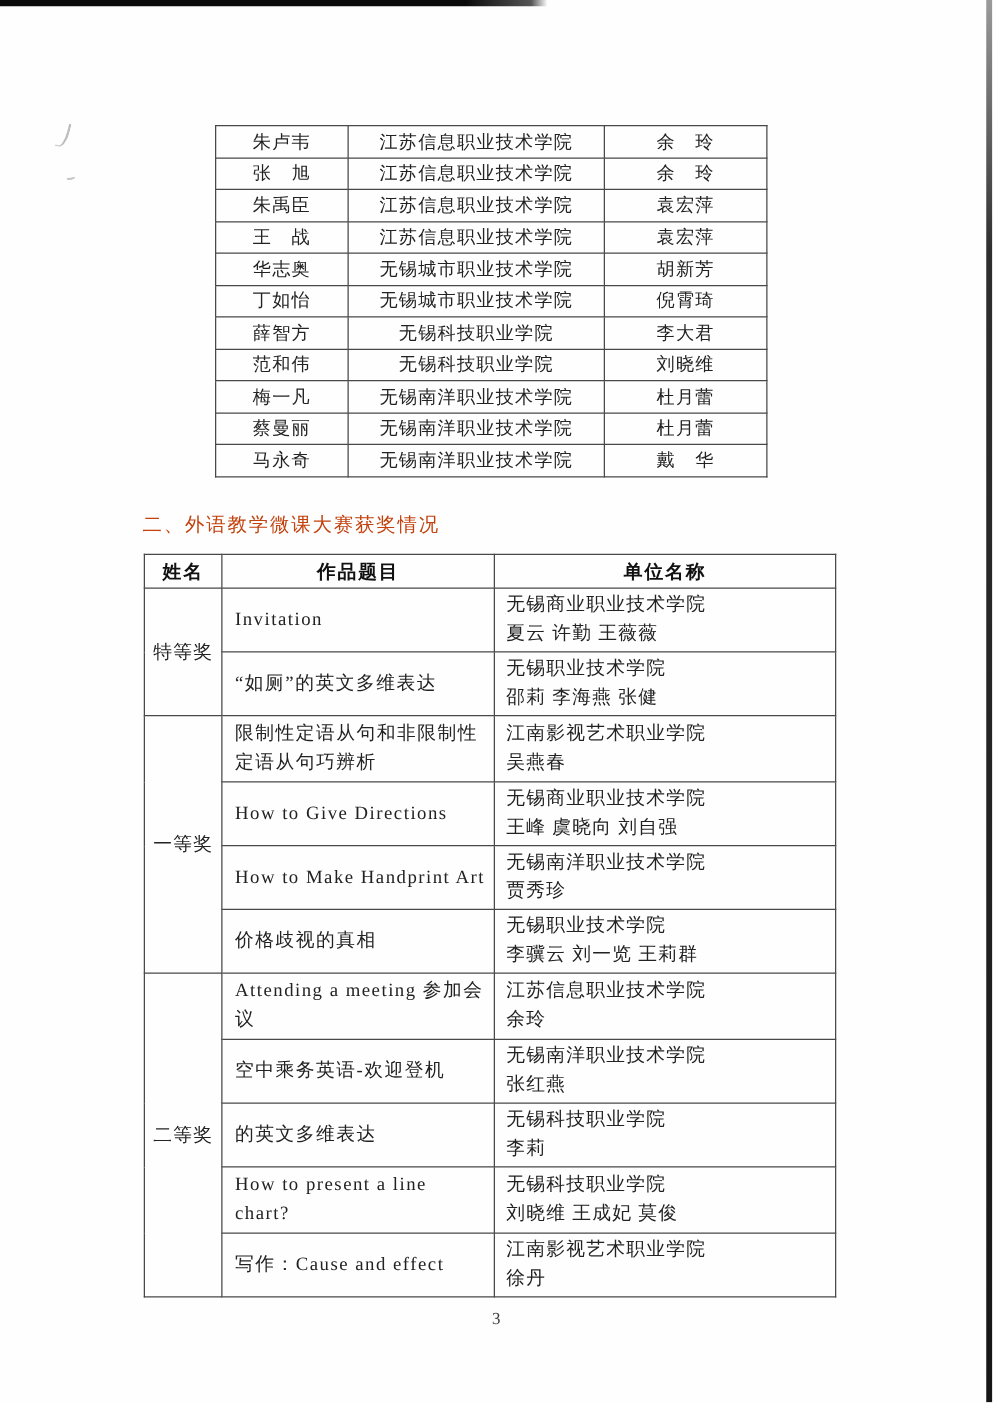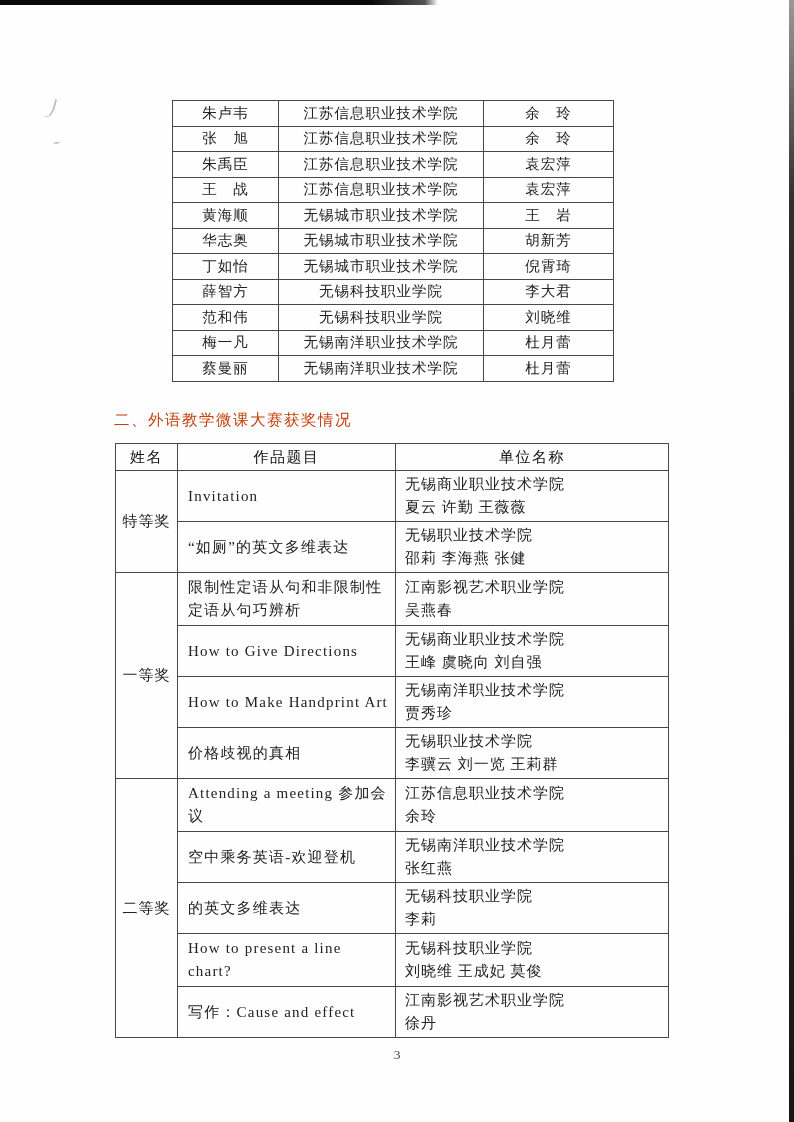--- a/index.html
+++ b/index.html
@@ -52,21 +52,21 @@
     vertical-align:middle;
   }
 
   .heading {
     position:absolute; left:114px; top:410px;
     font-size:15.5px; letter-spacing:1.5px; color:#c2410c;
   }
 
   .t2 { position:absolute; left:115px; top:443px; width:553px; }
   .t2 th {
-    height:27px; font-size:15px; font-weight:normal;
+    height:27px; font-size:15px; font-weight:bold;
     letter-spacing:1.5px; text-align:center; vertical-align:middle; color:#111;
   }
   .t2 tbody tr { height:50px; }
   .t2 td { font-size:15px; vertical-align:middle; color:#222; }
   .award-cell { text-align:center; letter-spacing:1px; }
   .title-cell { padding:3px 6px 3px 10px; letter-spacing:1.2px; line-height:23px; }
   .inst-cell  { padding:2px 6px 2px 9px; }
   .inst-cell div { line-height:23px; letter-spacing:1px; white-space:nowrap; }
 
   .pagenum {
@@ -105,25 +105,20 @@
         <td>朱禹臣</td>
         <td>江苏信息职业技术学院</td>
         <td>袁宏萍</td>
       </tr>
       <tr>
         <td>王　战</td>
         <td>江苏信息职业技术学院</td>
         <td>袁宏萍</td>
       </tr>
       <tr>
-        <td>黄海顺</td>
-        <td>无锡城市职业技术学院</td>
-        <td>王　岩</td>
-      </tr>
-      <tr>
         <td>华志奥</td>
         <td>无锡城市职业技术学院</td>
         <td>胡新芳</td>
       </tr>
       <tr>
         <td>丁如怡</td>
         <td>无锡城市职业技术学院</td>
         <td>倪霄琦</td>
       </tr>
       <tr>
@@ -138,20 +133,25 @@
       </tr>
       <tr>
         <td>梅一凡</td>
         <td>无锡南洋职业技术学院</td>
         <td>杜月蕾</td>
       </tr>
       <tr>
         <td>蔡曼丽</td>
         <td>无锡南洋职业技术学院</td>
         <td>杜月蕾</td>
+      </tr>
+      <tr>
+        <td>马永奇</td>
+        <td>无锡南洋职业技术学院</td>
+        <td>戴　华</td>
       </tr>
     </tbody>
   </table>
 
   <div class="heading">二、外语教学微课大赛获奖情况</div>
 
   <table class="t2">
     <colgroup>
         <col style="width:62px">
         <col style="width:218px">

